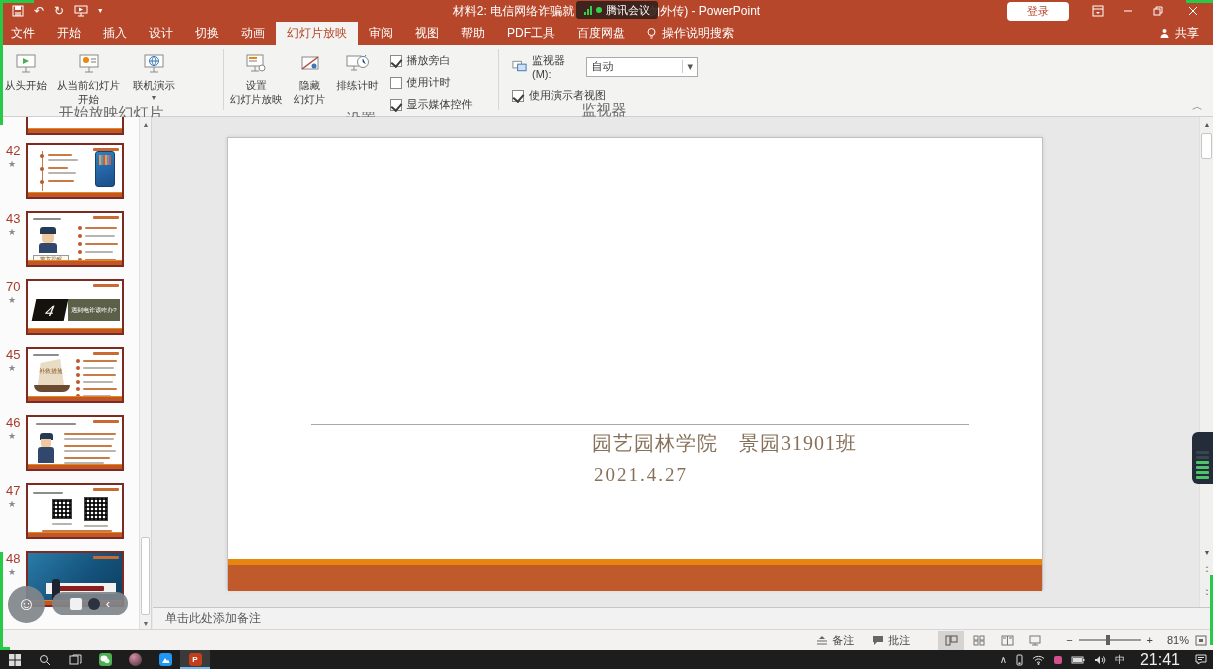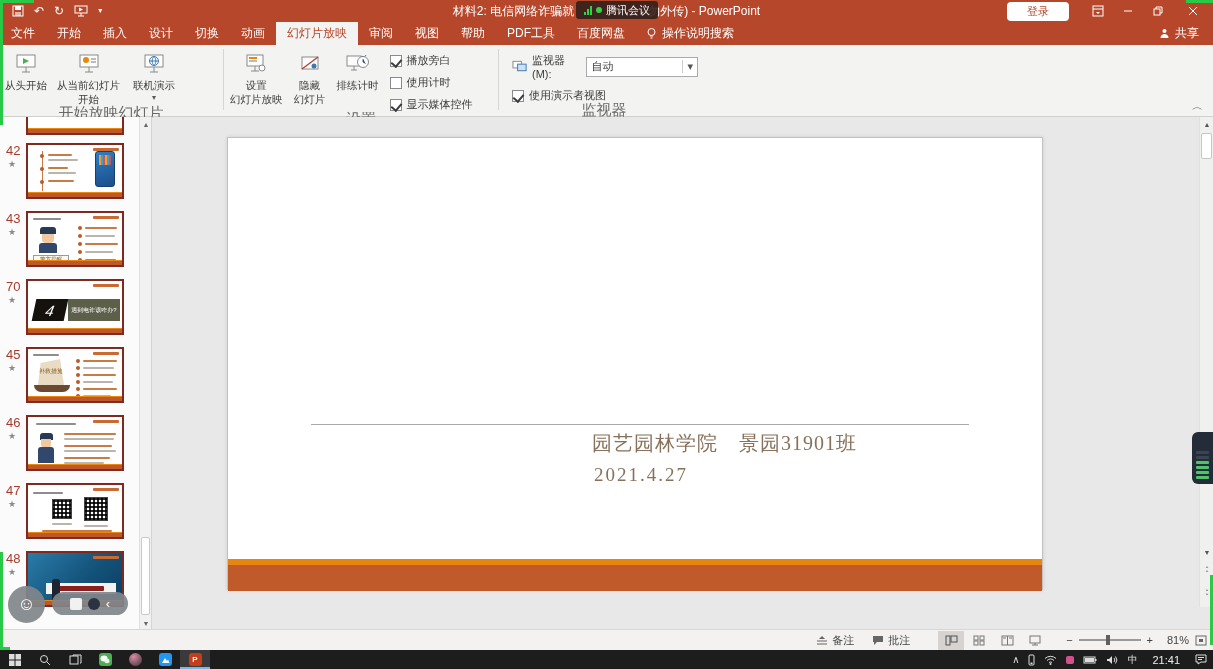--- a/index.html
+++ b/index.html
@@ -123,21 +123,21 @@
   .ztrack { position:relative; width:62px; height:2px; background:#9a9a9a; }
   .zthumb { position:absolute; left:27px; top:-4px; width:4px; height:10px; background:#5f5f5f; }
   .zpct { width:30px; text-align:right; }
 
   
   .taskbar { position:absolute; left:0; top:650px; width:100%; height:19px; background:#1d1d1d; display:flex; align-items:center; color:#ddd; }
   .tbi { width:30px; height:19px; display:flex; align-items:center; justify-content:center; }
   .tbi.appactive { background:#3a3a3a; box-shadow:inset 0 -2px 0 #76b9ed; }
   .appic { width:13px; height:13px; border-radius:3px; display:flex; align-items:center; justify-content:center; font-size:8px; font-weight:bold; color:#fff; }
   .tray { margin-left:auto; display:flex; align-items:center; gap:9px; padding-right:6px; font-size:10px; }
-  .clock { font-size:11px; color:#eee; padding:0 6px; }
+  .clock { font-size:16px; color:#eee; padding:0 6px; }
 
   
   .gb { position:absolute; background:#27c947; z-index:60; }
 
   .ic { display:block; }
 </style>
 </head>
 <body>
 
 <div id="screen">
@@ -533,20 +533,23 @@
 
   <div class="float-emoji">
       <span>☺</span>
     </div>
   <div class="float-pill">
     <span class="sq"></span>
     <span class="av"></span>
     <span class="bk">‹</span>
   </div>
 
+  <div class="notesbar">
+    <span>单击此处添加备注</span>
+  </div>
 
   <div class="statusbar">
     <div class="sright">
       <span class="sbtn">
         <svg class="ic" width="12" height="10" viewBox="0 0 12 10">
             <path d="M6 1 3 4h6z" fill="#666"></path>
             <path d="M1 6h10M1 9h10" stroke="#666"></path>
           </svg>
         <span>备注</span>
       </span>

